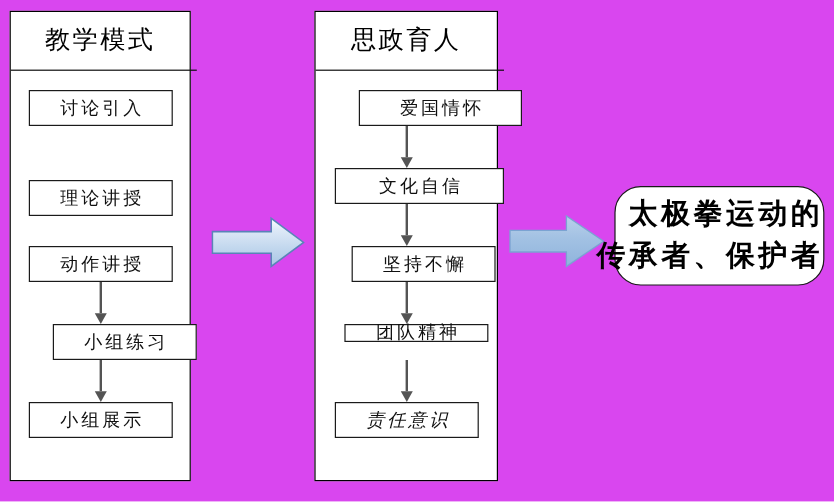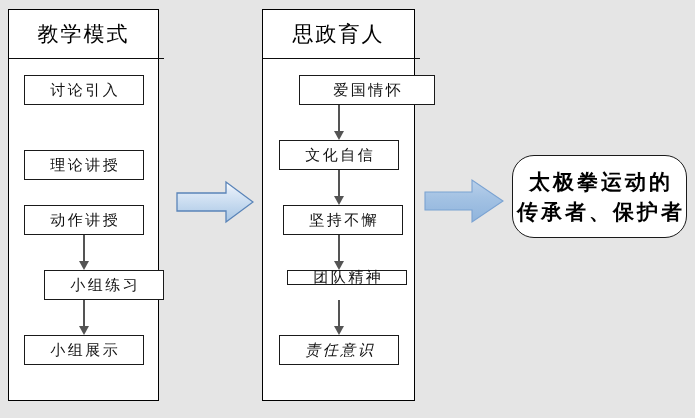--- a/index.html
+++ b/index.html
@@ -7,21 +7,21 @@
     padding: 0;
     background: #ffffff;
   }
   body {
     font-family: "Liberation Sans", "DejaVu Sans", sans-serif;
   }
   #canvas {
     position: relative;
     width: 695px;
     height: 418px;
-    background: #e5e5e5;
+    background: #d946ef;
     overflow: hidden;
   }
 
   
   .column {
     position: absolute;
     border: 1.6px solid #000000;
     background: #ffffff;
     box-sizing: border-box;
   }
@@ -94,24 +94,24 @@
 
   
   .rounded-box {
     position: absolute;
     border: 1.6px solid #1a1a1a;
     border-radius: 22px;
     background: #ffffff;
     box-sizing: border-box;
     display: flex;
     flex-direction: column;
-    align-items: center;
+    align-items: flex-end;
     justify-content: center;
     color: #000000;
-    font-size: 21px;
+    font-size: 24px;
     font-weight: 700;
     letter-spacing: 3px;
     text-indent: 3px;
     line-height: 1.42;
   }
   .rounded-box .ln { display: block; white-space: nowrap; }
 </style>
 </head>
 <body>
 
@@ -160,28 +160,28 @@
     <div class="column-title">思政育人</div>
     <div class="title-rule"></div>
 
     <div class="node" style="left:16px; top:65px; width:136px; height:30px;margin-left:20px;">爱国情怀</div>
 
     <div class="varrow" style="left:69px; top:95px; height:35px;">
       <div class="shaft" style="height:26px;"></div>
       <div class="head" style="top:26px;"></div>
     </div>
 
-    <div class="node" style="left:16px; top:130px; width:120px; height:30px;">文化自信</div>
+    <div class="node" style="left:16px; top:130px; width:141px; height:30px;">文化自信</div>
 
     <div class="varrow" style="left:69px; top:160px; height:35px;">
       <div class="shaft" style="height:26px;"></div>
       <div class="head" style="top:26px;"></div>
     </div>
 
-    <div class="node" style="left:20px; top:195px; width:120px; height:30px;">坚持不懈</div>
+    <div class="node" style="left:30px; top:195px; width:120px; height:30px;">坚持不懈</div>
 
     <div class="varrow" style="left:69px; top:225px; height:35px;">
       <div class="shaft" style="height:26px;"></div>
       <div class="head" style="top:26px;"></div>
     </div>
 
     <div class="node" style="left:24px; top:260px; width:120px; height:15px;">团队精神</div>
 
     <div class="varrow" style="left:69px; top:290px; height:35px;">
       <div class="shaft" style="height:26px;"></div>

